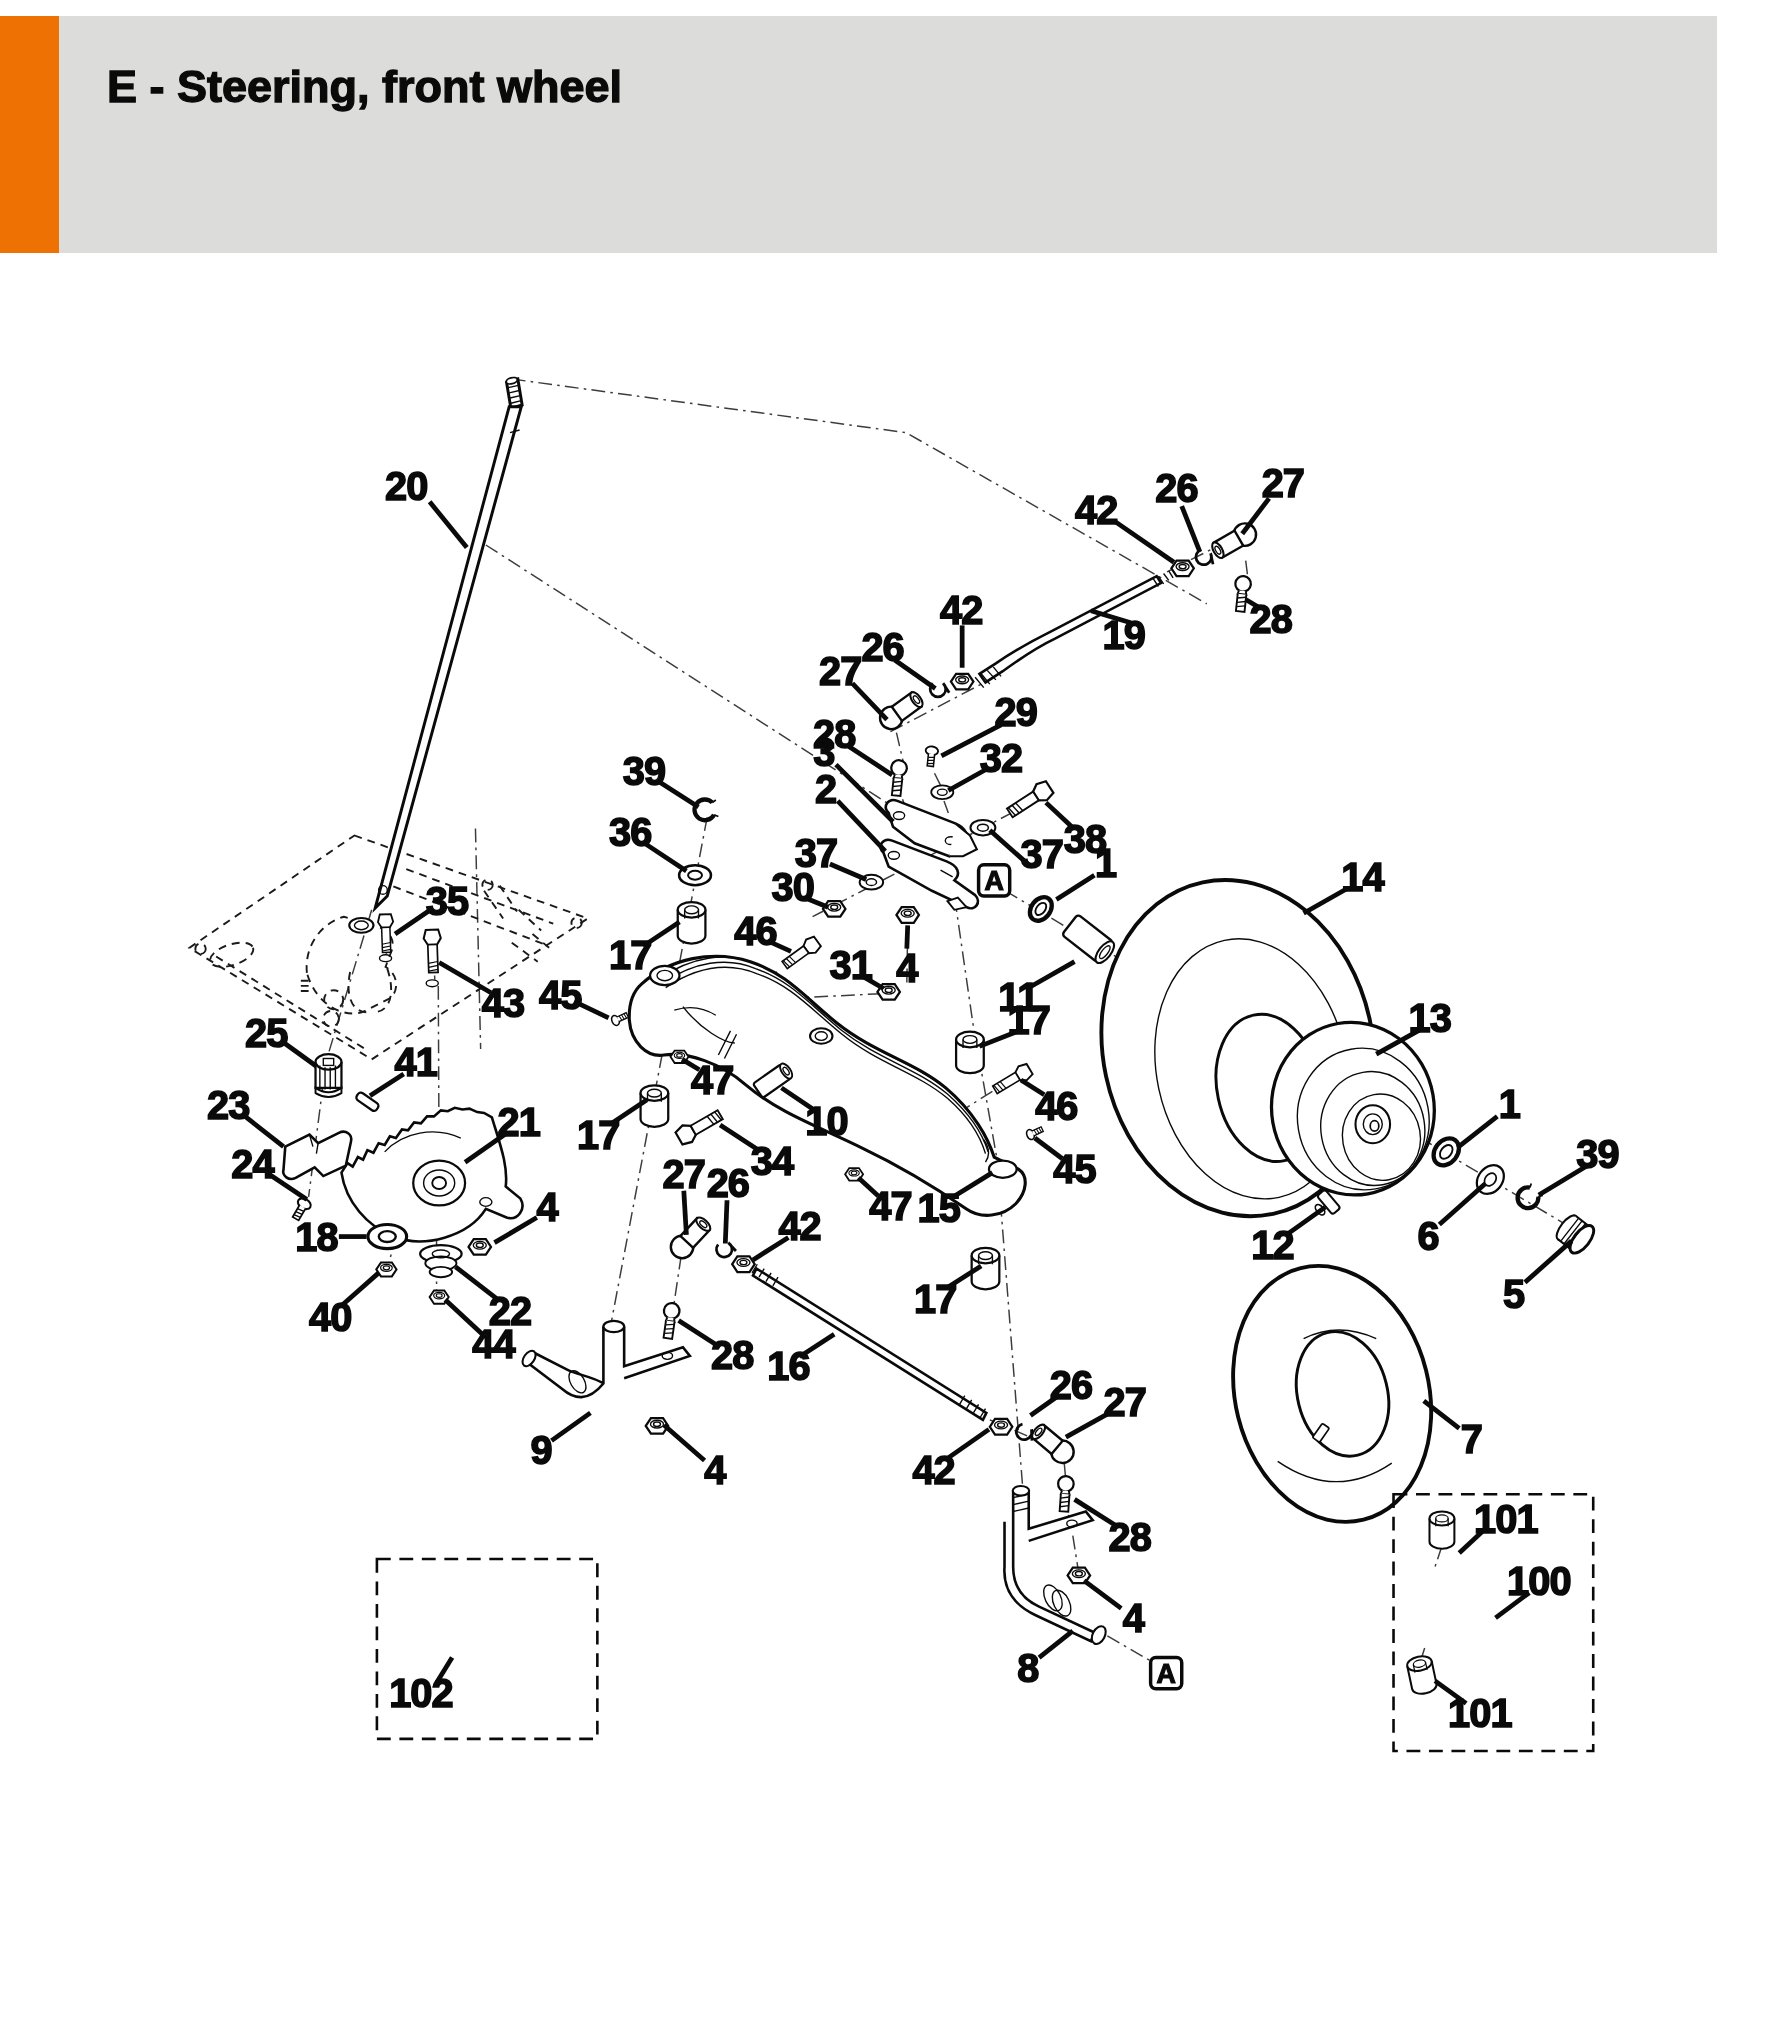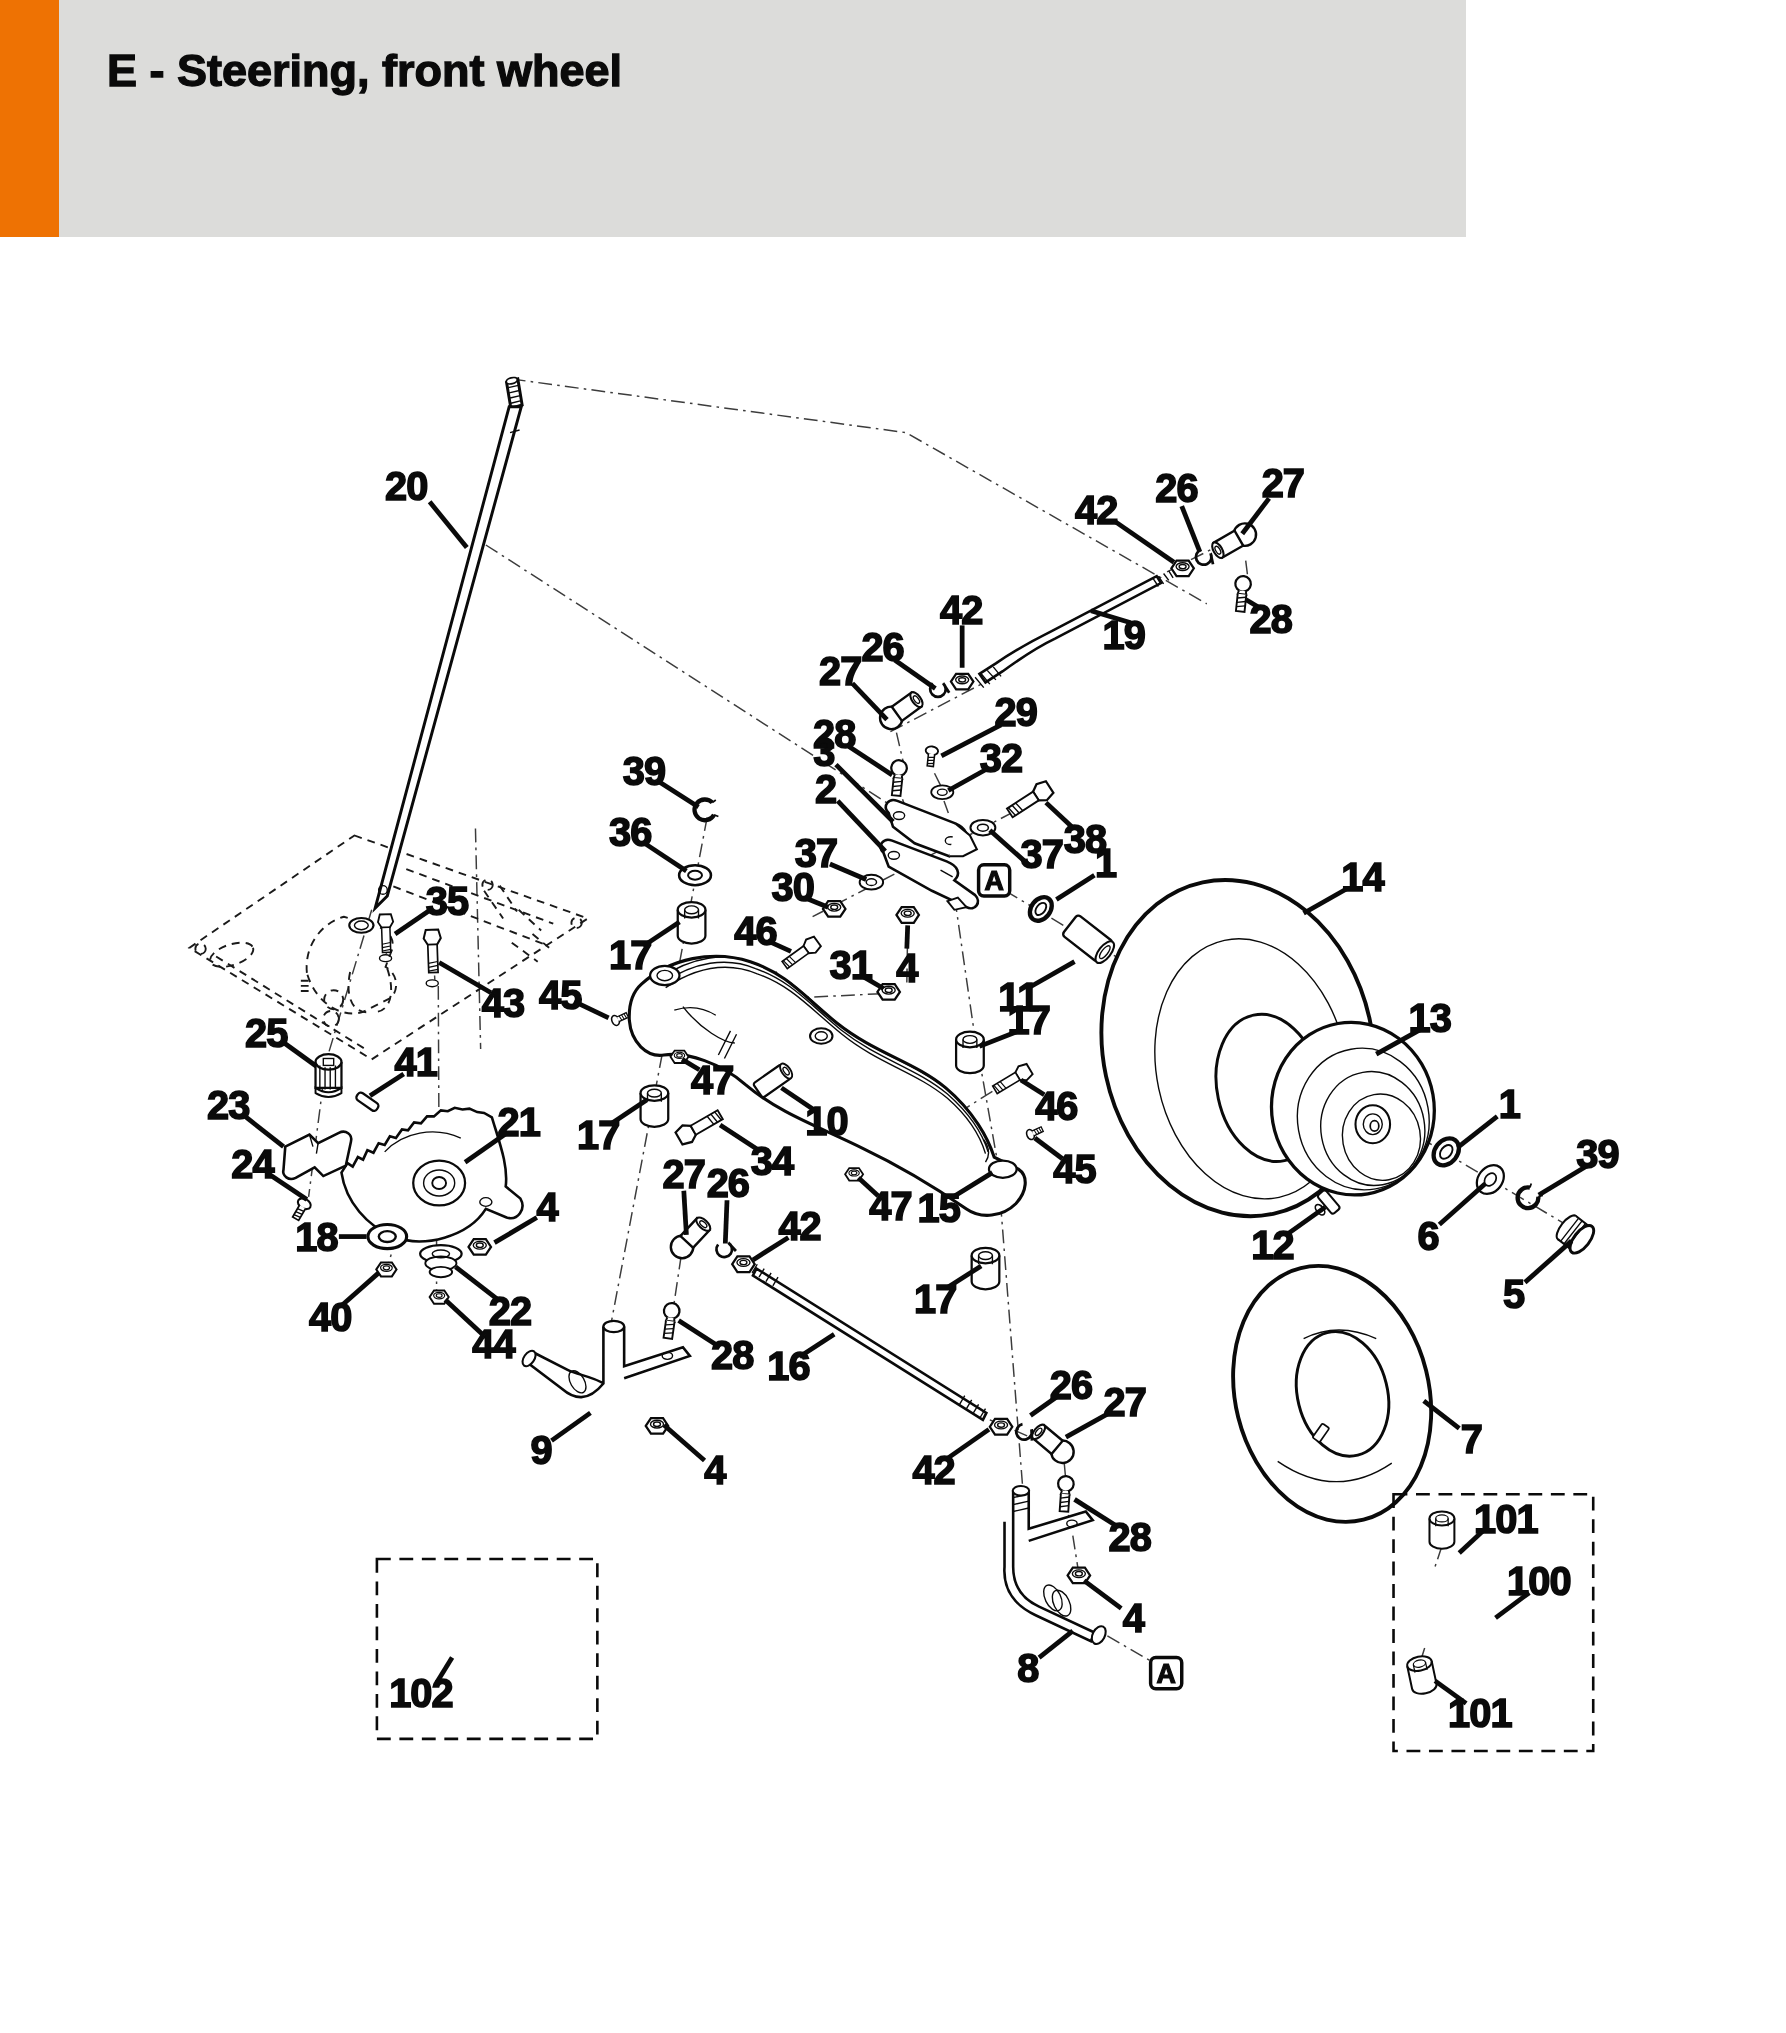--- a/index.html
+++ b/index.html
@@ -1,17 +1,17 @@
 <!DOCTYPE html>
 <html style="font-size:14px"><head>
 <meta charset="utf-8">
 <style>
   html,body{margin:0;padding:0;background:#fff;}
   body{width:1786px;height:2034px;position:relative;font-family:"Liberation Sans",sans-serif;overflow:hidden;}
-  .hdr-band{position:absolute;left:0;top:0;width:1466px;height:237px;background:#dcdcda;}
+  .hdr-band{position:absolute;left:0;top:16px;width:1717px;height:237px;background:#dcdcda;}
   .hdr-orange{position:absolute;left:0;top:0;width:59px;height:237px;background:#ee7203;}
   .hdr-title{position:absolute;left:107px;top:45px;font-size:45px;font-weight:bold;color:#0a0a0a;
              letter-spacing:0px;-webkit-text-stroke:1.3px #0a0a0a;}
   svg.diagram{position:absolute;left:0;top:0;}
   .ink{stroke:#0a0a0a;fill:#fff;}
   .thin{stroke:#0a0a0a;fill:none;stroke-width:1.6;}
   .dashplate{stroke:#1a1a1a;fill:none;stroke-width:2.2;stroke-dasharray:9 7;}
   .dashdot{stroke:#3c3c3c;fill:none;stroke-width:1.7;stroke-dasharray:16 6 3 6;}
   .co{font-family:"Liberation Sans",sans-serif;font-weight:bold;font-size:46px;fill:#0a0a0a;
       stroke:#0a0a0a;stroke-width:1.8px;paint-order:stroke;letter-spacing:-1px;}

